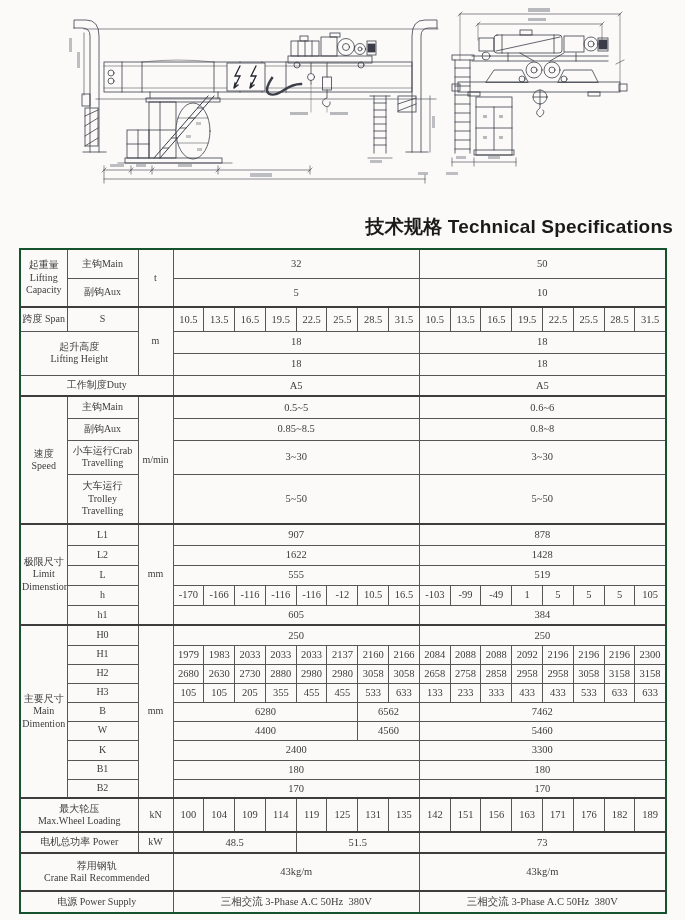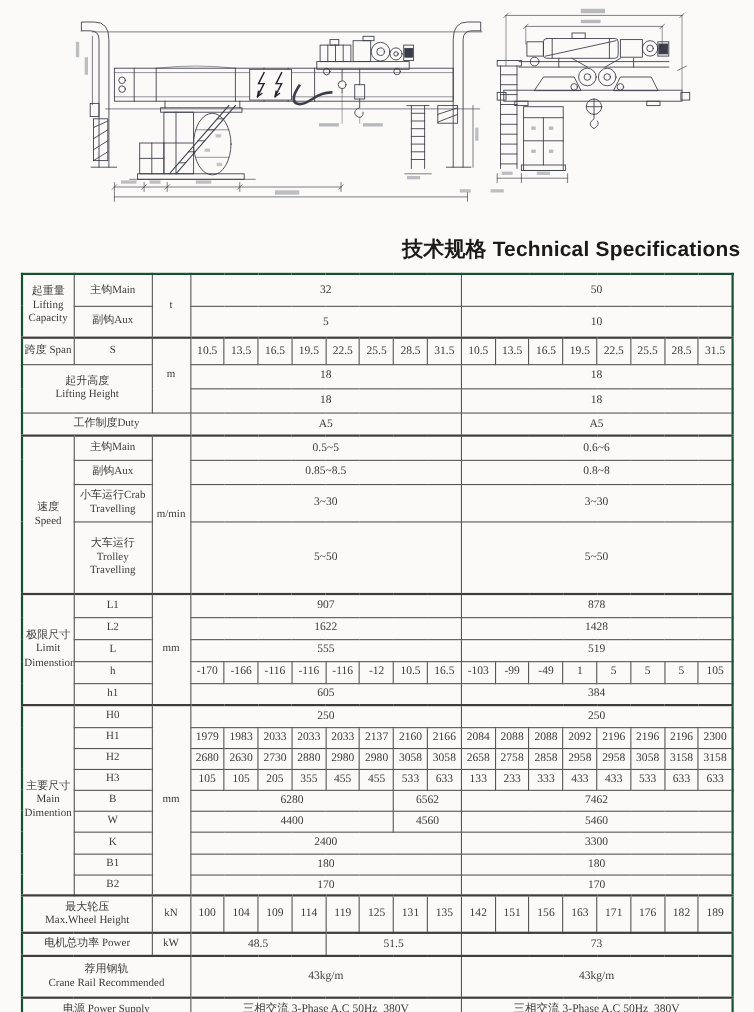--- a/index.html
+++ b/index.html
@@ -387,21 +387,21 @@
         <td class="s">副钩Aux</td>
         <td colspan="8" class="d">0.85~8.5</td>
         <td colspan="8" class="d">0.8~8</td>
       </tr>
       <tr style="height: 34px;">
         <td class="s">小车运行Crab
 Travelling</td>
         <td colspan="8" class="d">3~30</td>
         <td colspan="8" class="d">3~30</td>
       </tr>
-      <tr style="height: 66px;">
+      <tr style="height: 50px;">
         <td class="s">大车运行
 Trolley
 Travelling</td>
         <td colspan="8" class="d">5~50</td>
         <td colspan="8" class="d">5~50</td>
       </tr>
       <tr class="sep" style="height: 21px;">
         <td rowspan="5" class="g">极限尺寸
 Limit
 Dimenstion</td>
@@ -532,21 +532,21 @@
         <td colspan="8" class="d">180</td>
         <td colspan="8" class="d">180</td>
       </tr>
       <tr style="height: 19px;">
         <td class="s">B2</td>
         <td colspan="8" class="d">170</td>
         <td colspan="8" class="d">170</td>
       </tr>
       <tr class="sep" style="height: 34px;">
         <td colspan="2" class="g">最大轮压
-Max.Wheel Height</td>
+Max.Wheel Loading</td>
         <td class="u">kN</td>
         <td class="d">100</td>
         <td class="d">104</td>
         <td class="d">109</td>
         <td class="d">114</td>
         <td class="d">119</td>
         <td class="d">125</td>
         <td class="d">131</td>
         <td class="d">135</td>
         <td class="d">142</td>

